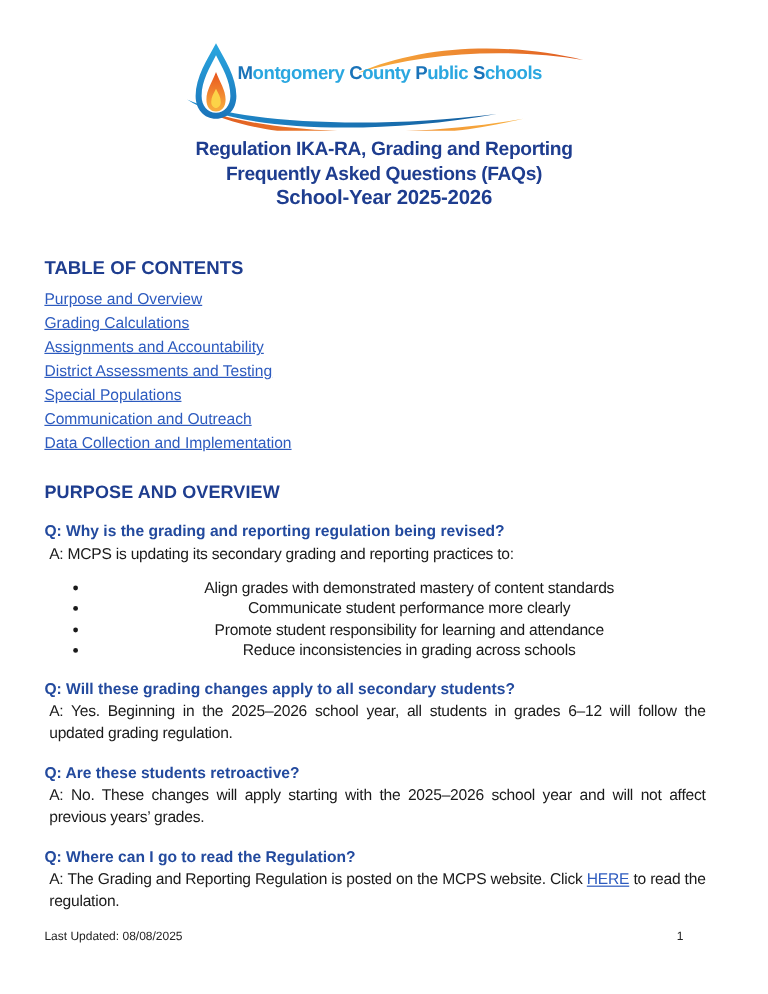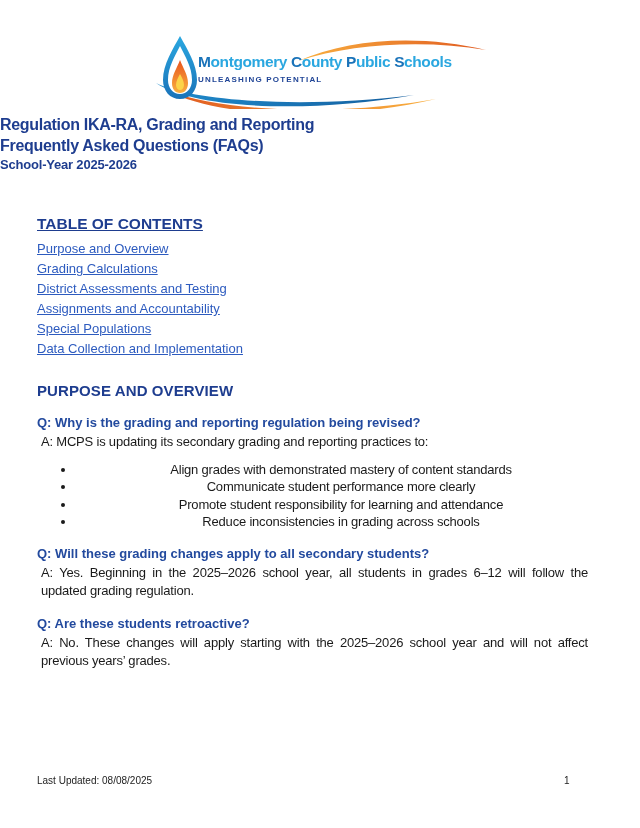--- a/index.html
+++ b/index.html
@@ -44,36 +44,36 @@
     margin-top: 3px;
     font-size: 8px;
     font-weight: bold;
     letter-spacing: 1.2px;
     color: var(--logo-navy, #1f4496);
   }
 
   
   .doc-title {
     padding-top: 114px;
+    text-align: center;
     color: var(--heading-navy, #1e3d8f);
     font-weight: bold;
   }
   .title-line-main { font-size: 16px; line-height: 21px; letter-spacing: -0.3px; }
-  .title-line-sub  { font-size: 13px; line-height: 17px; letter-spacing: -0.2px; }
+  .title-line-sub  { font-size: 17px; line-height: 17px; letter-spacing: -0.2px; }
 
   
   .content { padding: 0 36px 0 37px; }
 
   .toc-heading {
     margin: 42px 0 0 0;
     font-size: 15.5px;
     line-height: 18px;
     font-weight: bold;
     color: var(--heading-navy, #1e3d8f);
-    text-decoration: underline;
   }
   .toc { margin-top: 6px; }
   .toc a {
     display: table;
     font-size: 13px;
     line-height: 20px;
     color: var(--link-blue, #2d5bbf);
     text-decoration: underline;
     cursor: pointer;
   }
@@ -178,40 +178,40 @@
 
       <g>
         <path d="M28,3 C21,16 11,31 11,47 C11,58 18,66 28,66 C38,66 45,58 45,47 C45,31 35,16 28,3 Z" fill="url(#gFlame)"></path>
         <path d="M28,13 C23,23 16,34 16,47 C16,55 21,61 28,61 C35,61 40,55 40,47 C40,34 33,23 28,13 Z" fill="#ffffff"></path>
         <path d="M28,27 C25,35 20,42 20,50 C20,56 23,60 28,60 C33,60 36,56 36,50 C36,42 31,35 28,27 Z" fill="url(#gInner)"></path>
         <path d="M28,41 C26,45 24,48 24,52 C24,55 26,57 28,57 C30,57 32,55 32,52 C32,48 30,45 28,41 Z" fill="#fcd348"></path>
       </g>
     </svg>
     <div class="logo-text">
       <div class="logo-name"><span class="w1"><span class="ini">M</span><span class="rest">ontgomery</span></span><span class="w2"><span class="ini">C</span><span class="rest">ounty</span></span><span class="w3"><span class="ini">P</span><span class="rest">ublic</span></span><span class="w4"><span class="ini">S</span><span class="rest">chools</span></span></div>
-      <div class="logo-tagline">UNLEASHING POTENTIAL</div>
     </div>
   </div>
 
   <div class="doc-title">
     <div class="title-line-main">Regulation IKA-RA, Grading and Reporting</div>
     <div class="title-line-main">Frequently Asked Questions (FAQs)</div>
     <div class="title-line-sub">School-Year 2025-2026</div>
   </div>
 
   <main class="content">
 
     <h2 class="toc-heading">TABLE OF CONTENTS</h2>
 
     <nav class="toc">
       <a>Purpose and Overview</a>
       <a>Grading Calculations</a>
+      <a>Assignments and Accountability</a>
       <a>District Assessments and Testing</a>
-      <a>Assignments and Accountability</a>
       <a>Special Populations</a>
+      <a>Communication and Outreach</a>
       <a>Data Collection and Implementation</a>
     </nav>
 
     <h2 class="section-heading">PURPOSE AND OVERVIEW</h2>
 
     <section class="qa">
       <p class="qa-q">Q: Why is the grading and reporting regulation being revised?</p>
       <p class="qa-a">A: MCPS is updating its secondary grading and reporting practices to:</p>
       <ul class="bullets">
         <li>Align grades with demonstrated mastery of content standards</li>
@@ -224,20 +224,24 @@
     <section class="qa">
       <p class="qa-q">Q: Will these grading changes apply to all secondary students?</p>
       <p class="qa-a">A: Yes. Beginning in the 2025–2026 school year, all students in grades 6–12 will follow the updated grading regulation.</p>
     </section>
 
     <section class="qa">
       <p class="qa-q">Q: Are these students retroactive?</p>
       <p class="qa-a">A: No. These changes will apply starting with the 2025–2026 school year and will not affect previous years’ grades.</p>
     </section>
 
+    <section class="qa">
+      <p class="qa-q">Q: Where can I go to read the Regulation?</p>
+      <p class="qa-a"><span>A: The Grading and Reporting Regulation is posted on the MCPS website. Click </span><a>HERE</a><span> to read the regulation.</span></p>
+    </section>
 
   </main>
 
   <div class="footer">
     <span>Last Updated: 08/08/2025</span>
     <span class="page-number">1</span>
   </div>
 
 </div>
 

